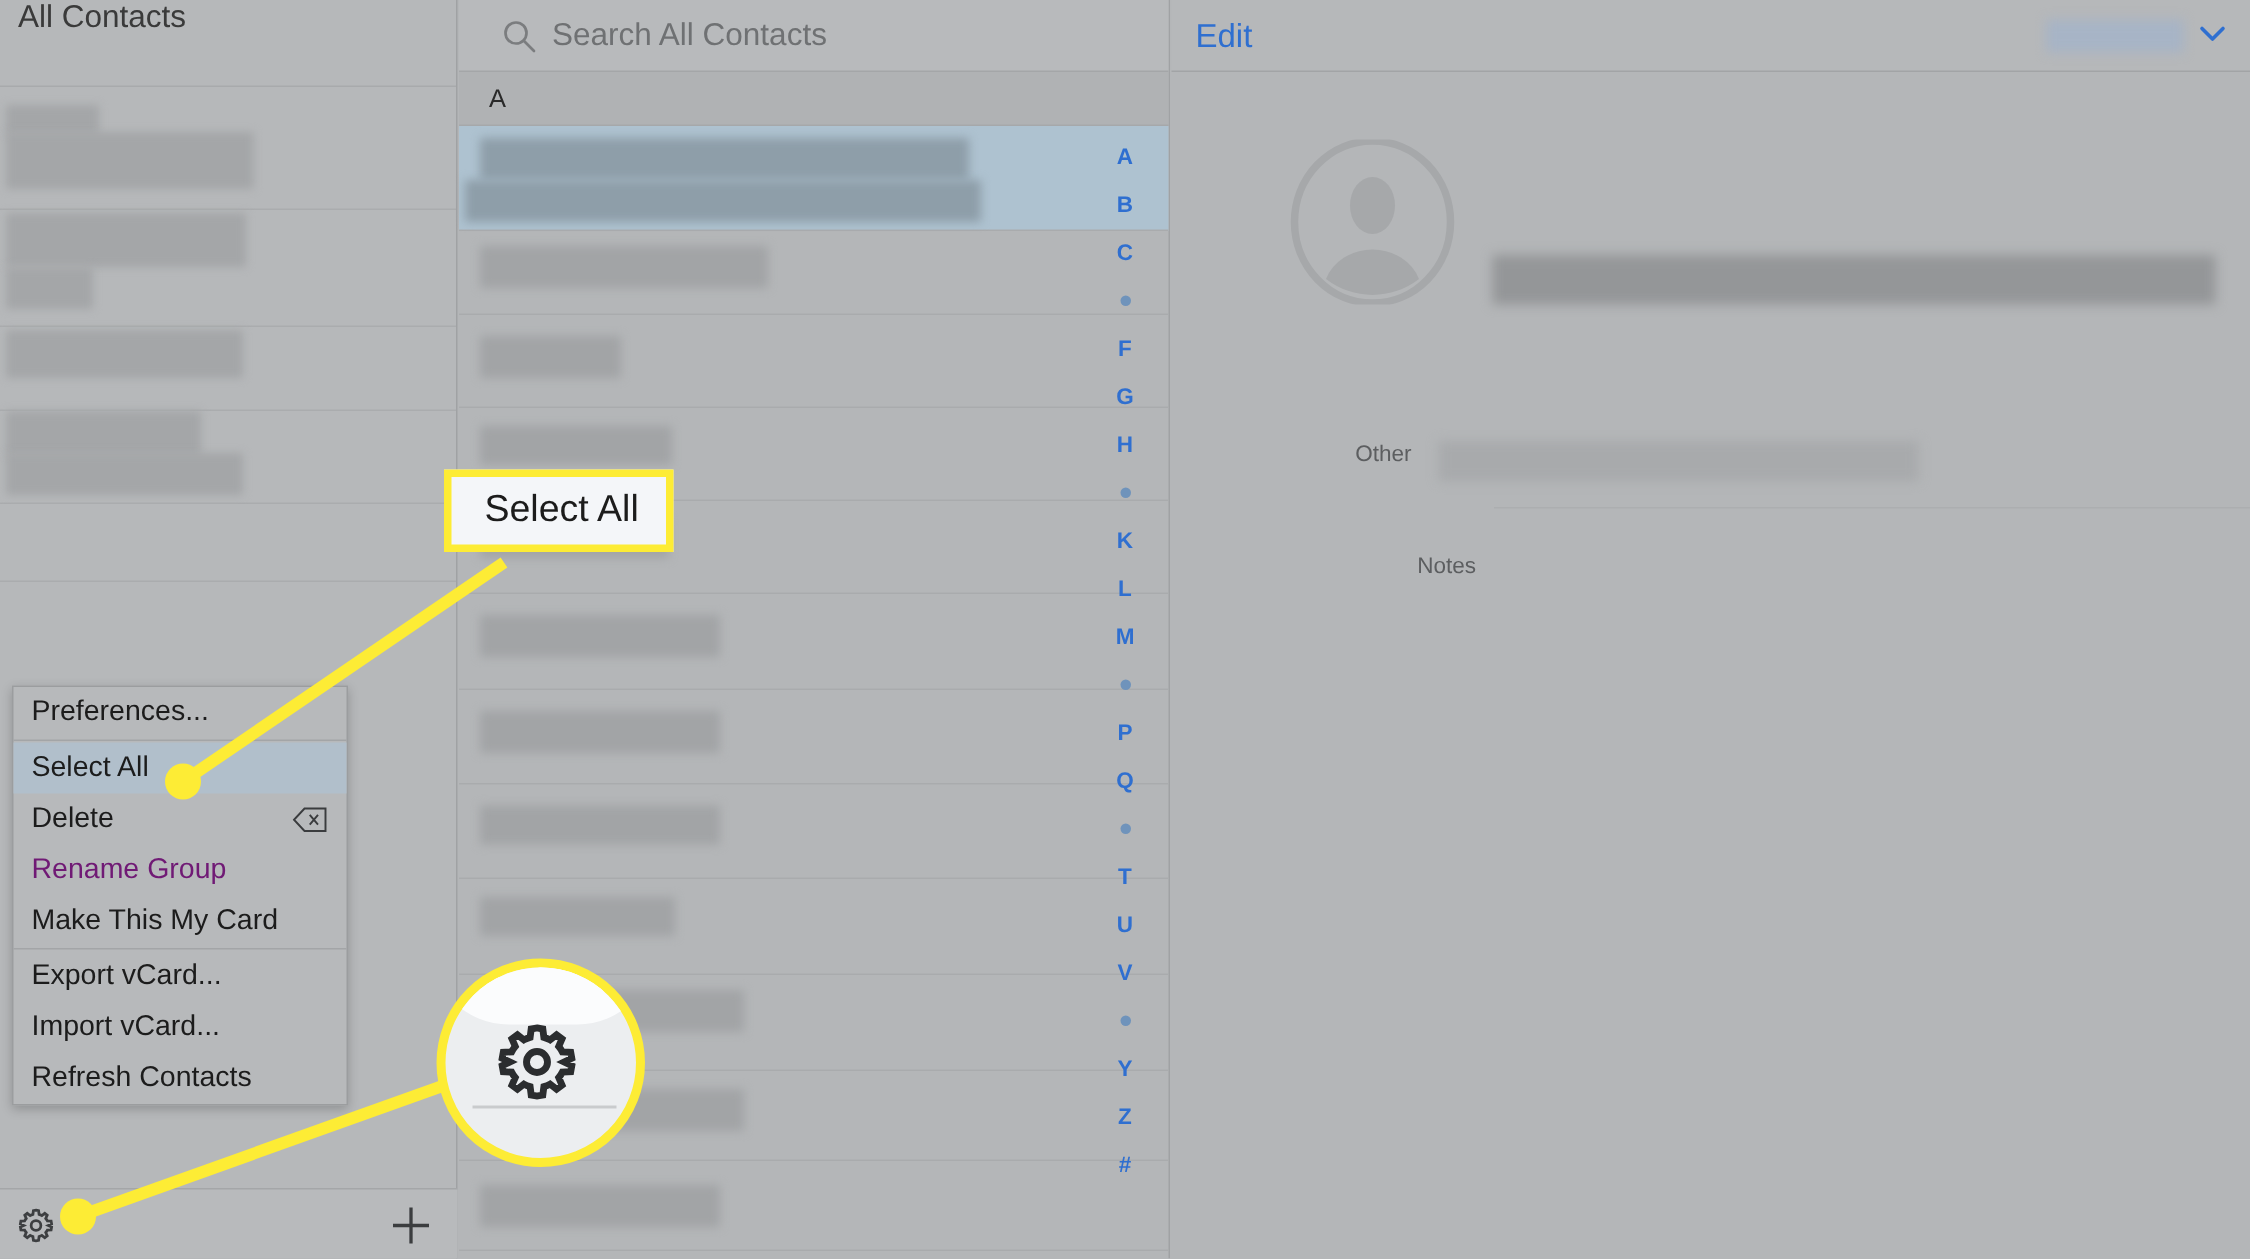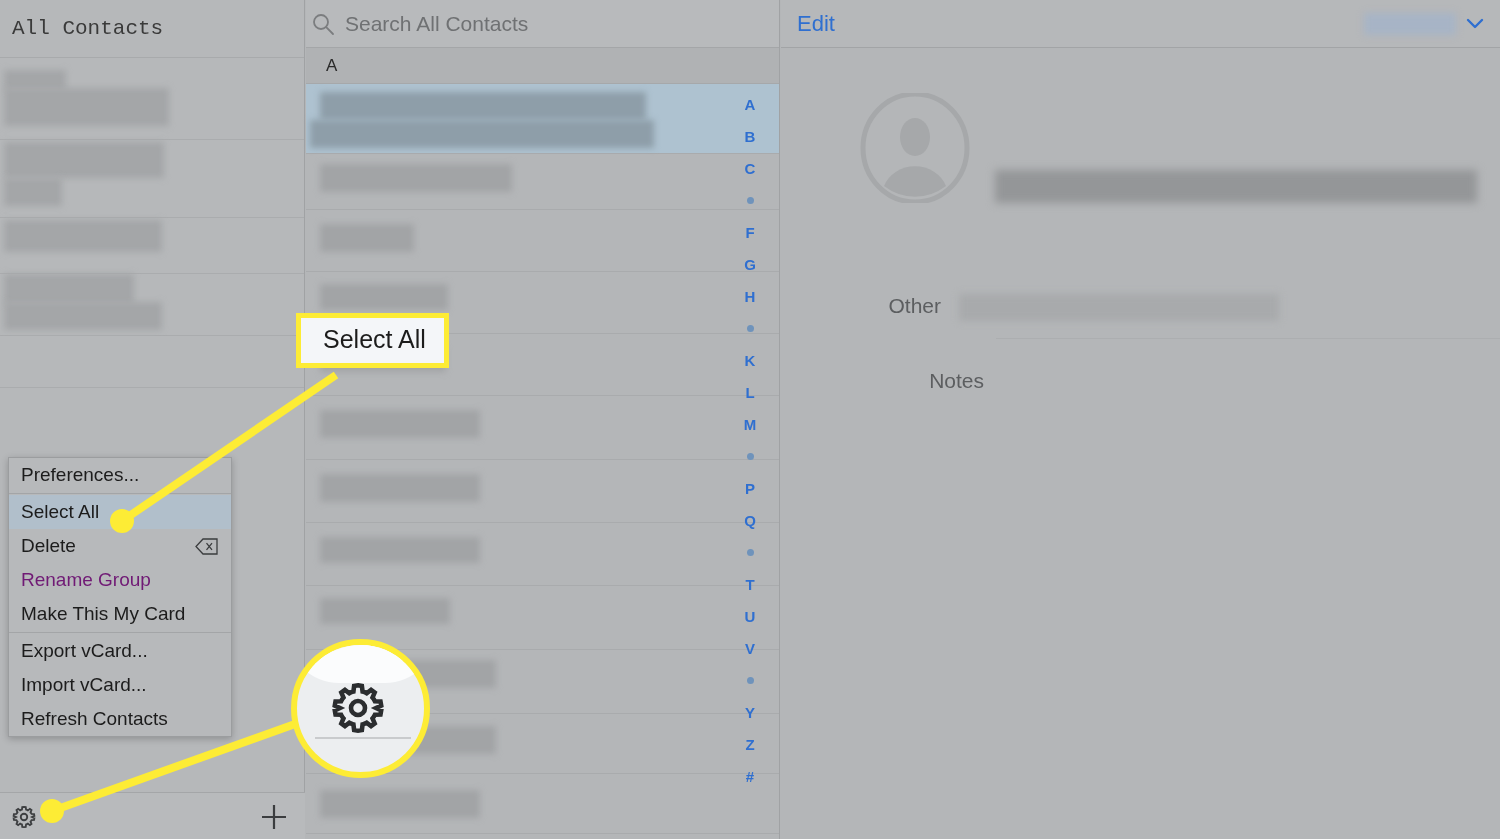--- a/index.html
+++ b/index.html
@@ -36,26 +36,25 @@
   .brand-app {
     font-size: 25px; color: #2f6fd0;
     font-weight: 700; margin-left: 7px;
   }
   .brand-chevron {
     margin-left: 8px; color: #2f6fd0;
     font-size: 15px; line-height: 1;
   }
   #all-contacts-row {
     height: 58px;
-    display: flex; align-items: center;
+    display: flex; 
     padding-left: 12px;
     font-size: 21px; color: #3a3a3a;
     border-bottom: 1px solid #a8aaac;
     background: #b6b8ba;
-    font-family: Liberation Mono, monospace;
   }
   .group-list { position: relative; }
   .group-row {
     position: relative;
     border-bottom: 1px solid #aaacae;
     background: #b6b8ba;
   }
   .blurbar {
     background: #a4a6a8;
     filter: blur(3px);
@@ -114,21 +113,21 @@
   
   #list-pane {
     position: absolute; left: 306px; top: 0;
     width: 474px; height: 839px;
     background: #b4b6b8;
     border-right: 1px solid #a0a2a4;
   }
   #search-bar {
     height: 48px;
     display: flex; align-items: center;
-    padding-left: 5px;
+    padding-left: 28px;
     background: #b8babc;
     border-bottom: 1px solid #a4a6a8;
   }
   #search-icon { margin-right: 10px; display:flex; }
   #search-placeholder {
     font-size: 21px; color: #6f7173;
   }
   #section-header {
     height: 36px;
     display: flex; align-items: center;
@@ -210,21 +209,21 @@
     width: 482px; height: 33px;
     background: #949698;
     filter: blur(4px);
   }
   .field-row {
     position: absolute;
     display: flex;
   }
   .field-label {
     width: 178px; text-align: right;
-    font-size: 21px; color: #5c5e60;
+    font-size: 15px; color: #5c5e60;
     padding-right: 18px;
   }
   #other-row { left: 0; top: 246px; width: 719px; }
   #other-blur {
     width: 320px; height: 27px;
     background: #a8aaac;
     filter: blur(3.5px);
   }
   #other-underline {
     position: absolute; left: 215px; top: 290px;

